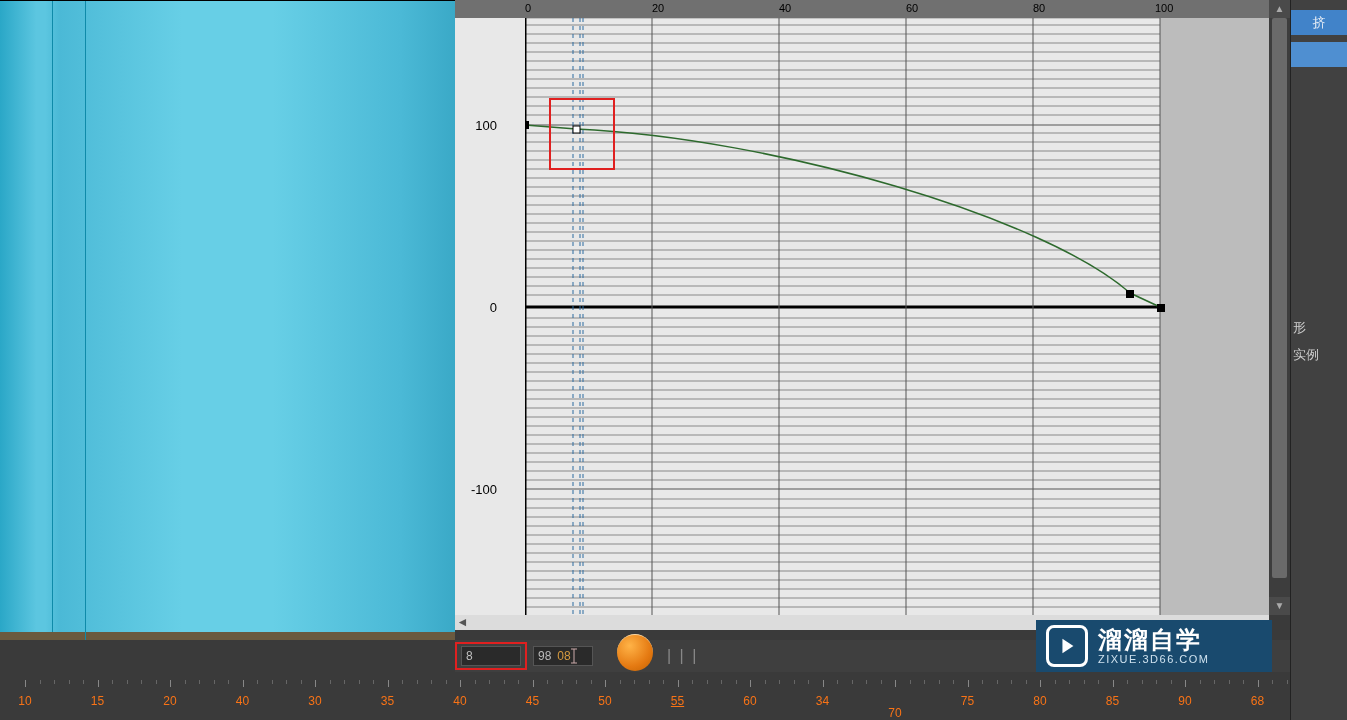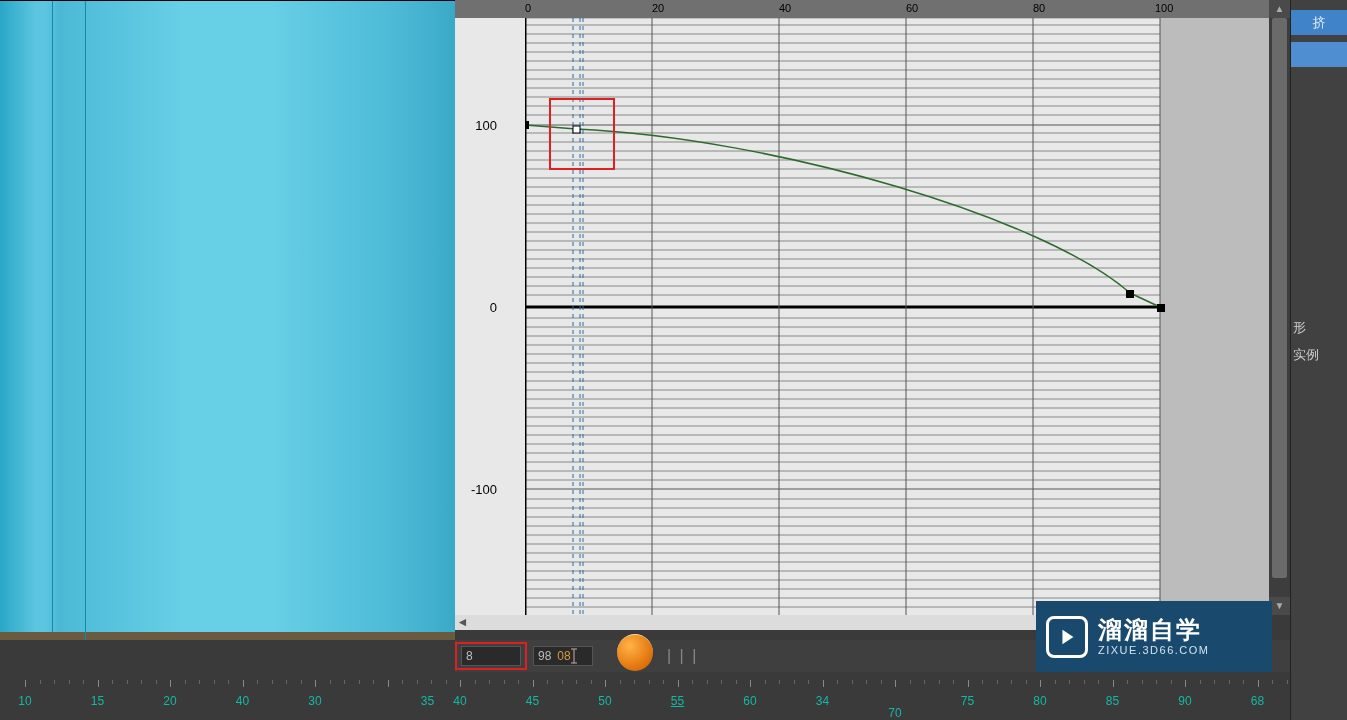--- a/index.html
+++ b/index.html
@@ -81,40 +81,40 @@
   .status-row .orange-knob::before{
     content:""; position:absolute; left:2px; top:-6px; width:36px; height:36px; border-radius:50%;
     background:radial-gradient(circle at 35% 30%, #ffb347 0%, #e57a12 60%, #c05f00 100%);
     border-top:1px solid #ffd9a0;
   }
   .status-row .pipes { color:#888; font-size:16px; letter-spacing:2px; padding:0 6px; }
 
   
   .bottom-ruler {
     position:absolute; left:0; top:672px; width:1290px; height:48px;
-    background:#3a3a3a; color:#14b8a6; font-size:12px;
+    background:#3a3a3a; color:#f97316; font-size:12px;
   }
   .bottom-ruler .ticks { position:absolute; left:0; right:0; top:8px; height:40px; }
   .bottom-ruler .tick { position:absolute; top:0; width:1px; height:7px; background:#888; }
   .bottom-ruler .tick.minor { height:4px; background:#666; }
   .bottom-ruler .tick-label { position:absolute; top:14px; transform:translateX(-50%); }
 
   
   .right-panel {
     position:absolute; right:0; top:0; width:57px; height:720px;
     background:#414141; border-left:1px solid #222;
   }
   .right-panel .hl-row { position:absolute; left:0; right:0; height:25px; }
   .right-panel .title-row { top:10px; background:#4183c9; color:#e8eef6; font-size:13px; text-align:center; line-height:25px; overflow:hidden; }
   .right-panel .sel-row { top:42px; background:#4f8fd1; }
   .right-panel .txt { position:absolute; left:0; right:0; color:#cfcfcf; font-size:13px; text-align:left; padding-left:2px; overflow:hidden; height:20px; line-height:20px; }
 
   
   .watermark {
-    position:absolute; right:75px; bottom:48px; width:236px; height:71px;
+    position:absolute; right:75px; bottom:48px; width:236px; height:52px;
     background:#194a6e; display:flex; align-items:center; padding:0 10px;
     color:#fff;
   }
   .watermark .logo-icon {
     width:42px; height:42px; border:3px solid #fff; border-radius:8px;
     display:flex; align-items:center; justify-content:center; margin-right:10px;
   }
   .watermark .logo-icon svg { width:22px; height:22px; }
   .watermark .logo-text { display:flex; flex-direction:column; line-height:1.15; }
   .watermark .logo-text .cn { font-size:24px; font-weight:700; letter-spacing:2px; }
@@ -314,21 +314,21 @@
       <div class="tick minor" style="left: 271.5px;"></div>
       <div class="tick minor" style="left: 286px;"></div>
       <div class="tick minor" style="left: 300.5px;"></div>
       <div class="tick" style="left: 315px;"></div>
       <div class="tick-label" style="left: 315px;">30</div>
       <div class="tick minor" style="left: 329.5px;"></div>
       <div class="tick minor" style="left: 344px;"></div>
       <div class="tick minor" style="left: 358.5px;"></div>
       <div class="tick minor" style="left: 373px;"></div>
       <div class="tick" style="left: 387.5px;"></div>
-      <div class="tick-label" style="left: 387.5px; margin-left: 40px;">35</div>
+      <div class="tick-label" style="left: 387.5px;">35</div>
       <div class="tick minor" style="left: 402px;"></div>
       <div class="tick minor" style="left: 416.5px;"></div>
       <div class="tick minor" style="left: 431px;"></div>
       <div class="tick minor" style="left: 445.5px;"></div>
       <div class="tick" style="left: 460px;"></div>
       <div class="tick-label" style="left: 460px;">40</div>
       <div class="tick minor" style="left: 474.5px;"></div>
       <div class="tick minor" style="left: 489px;"></div>
       <div class="tick minor" style="left: 503.5px;"></div>
       <div class="tick minor" style="left: 518px;"></div>

